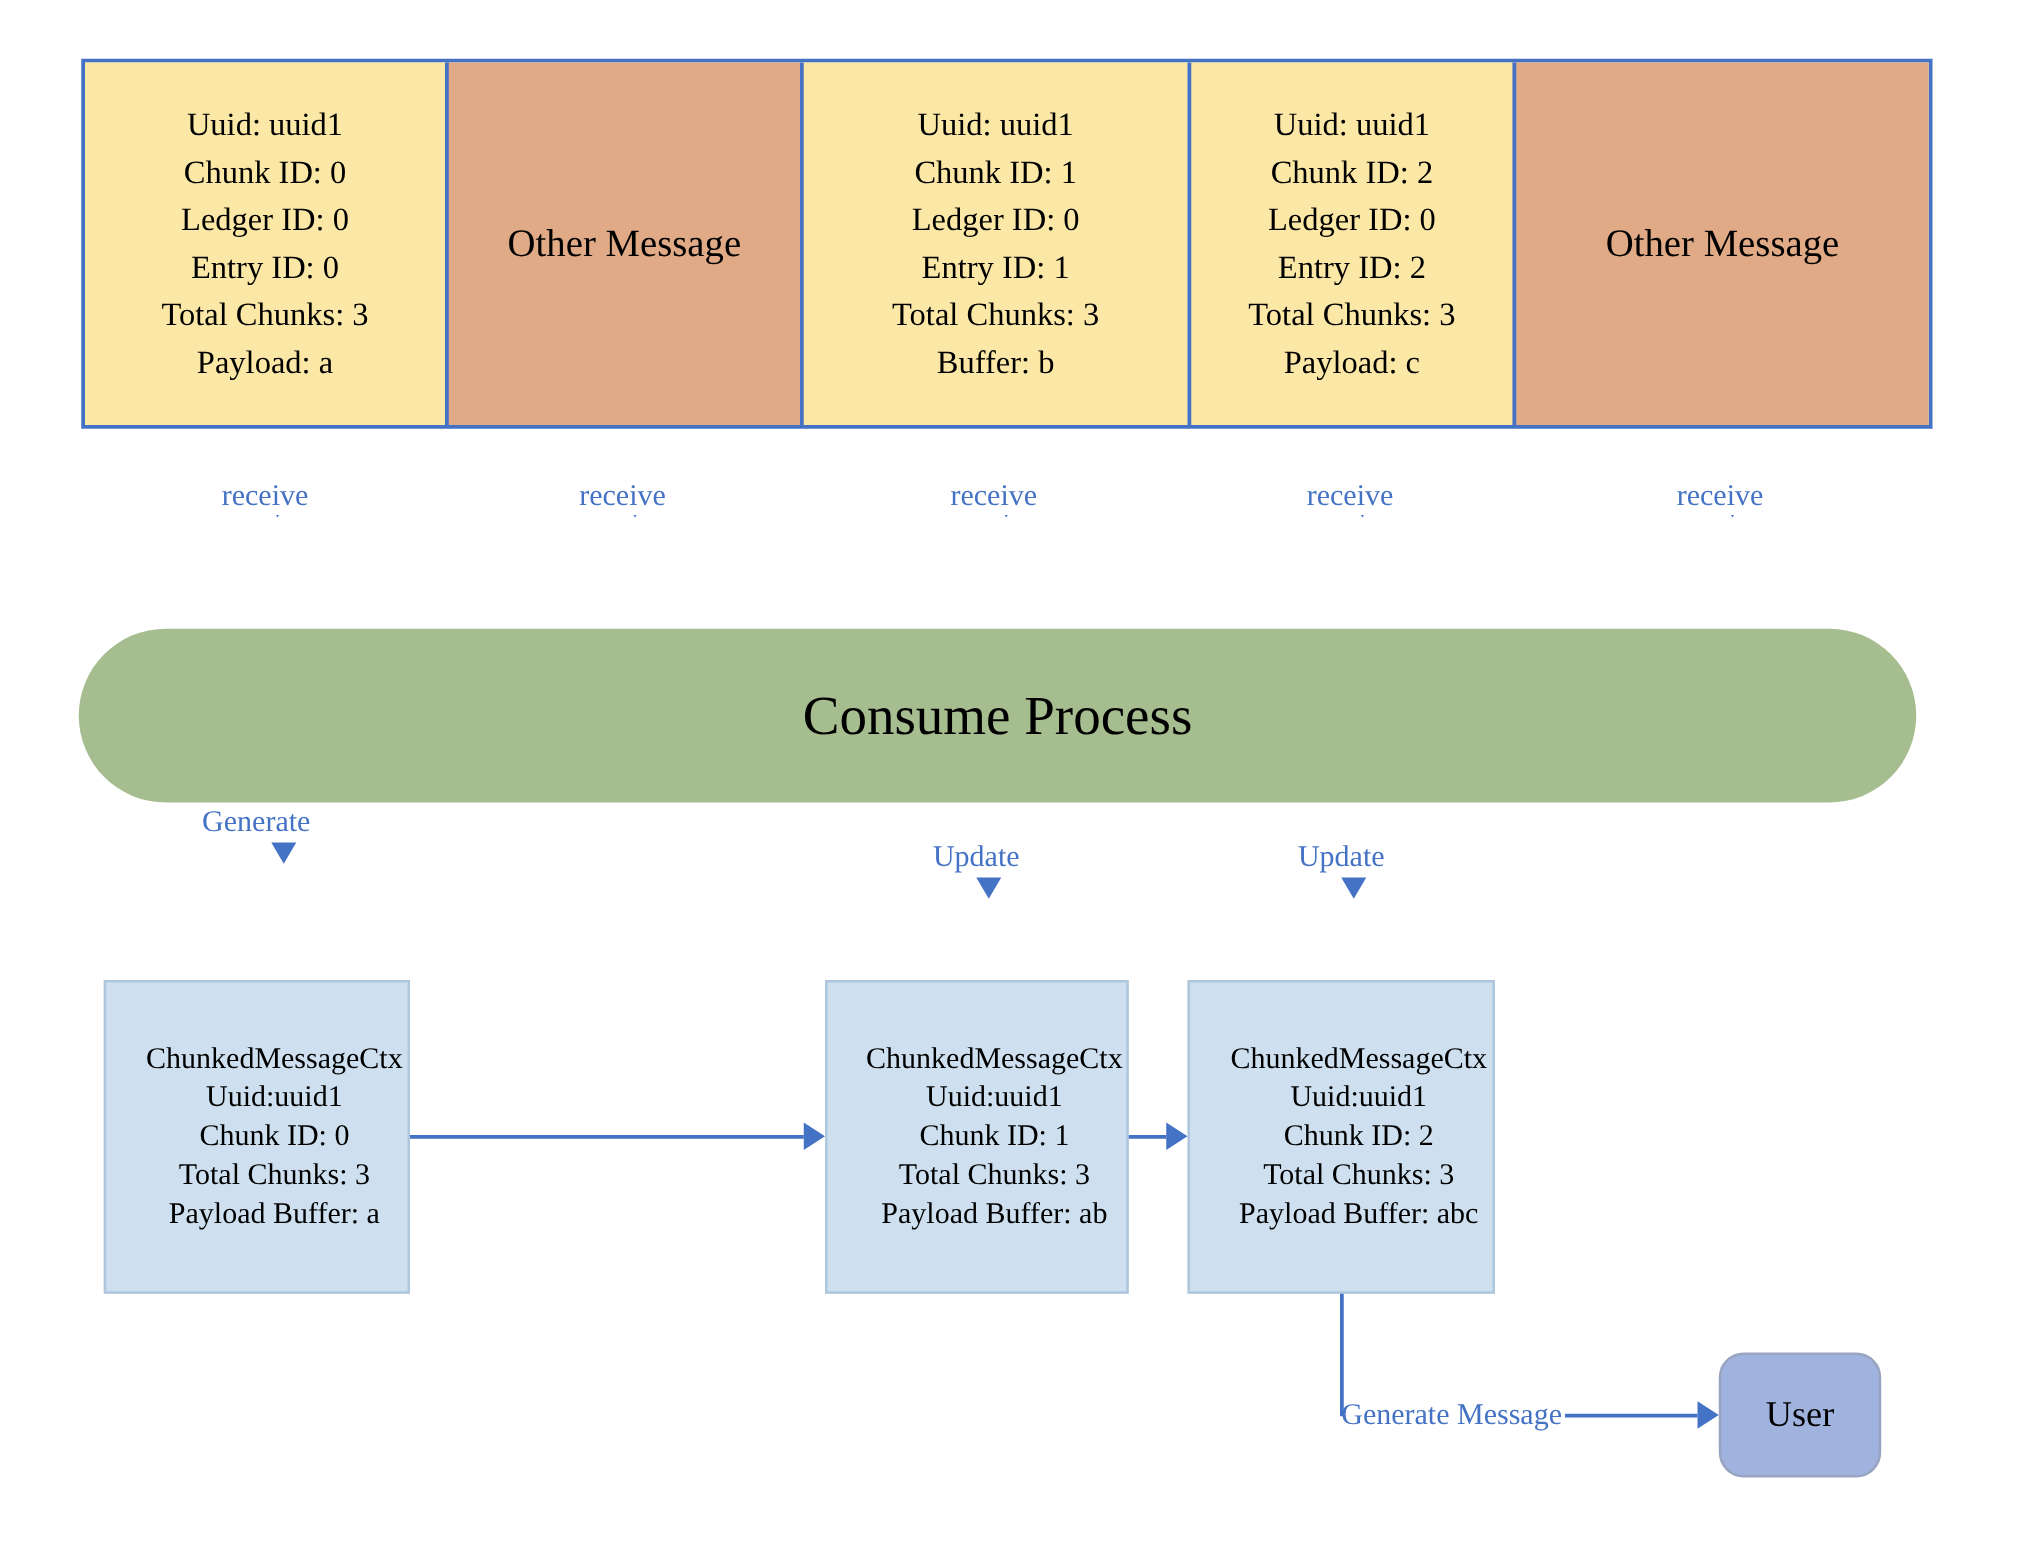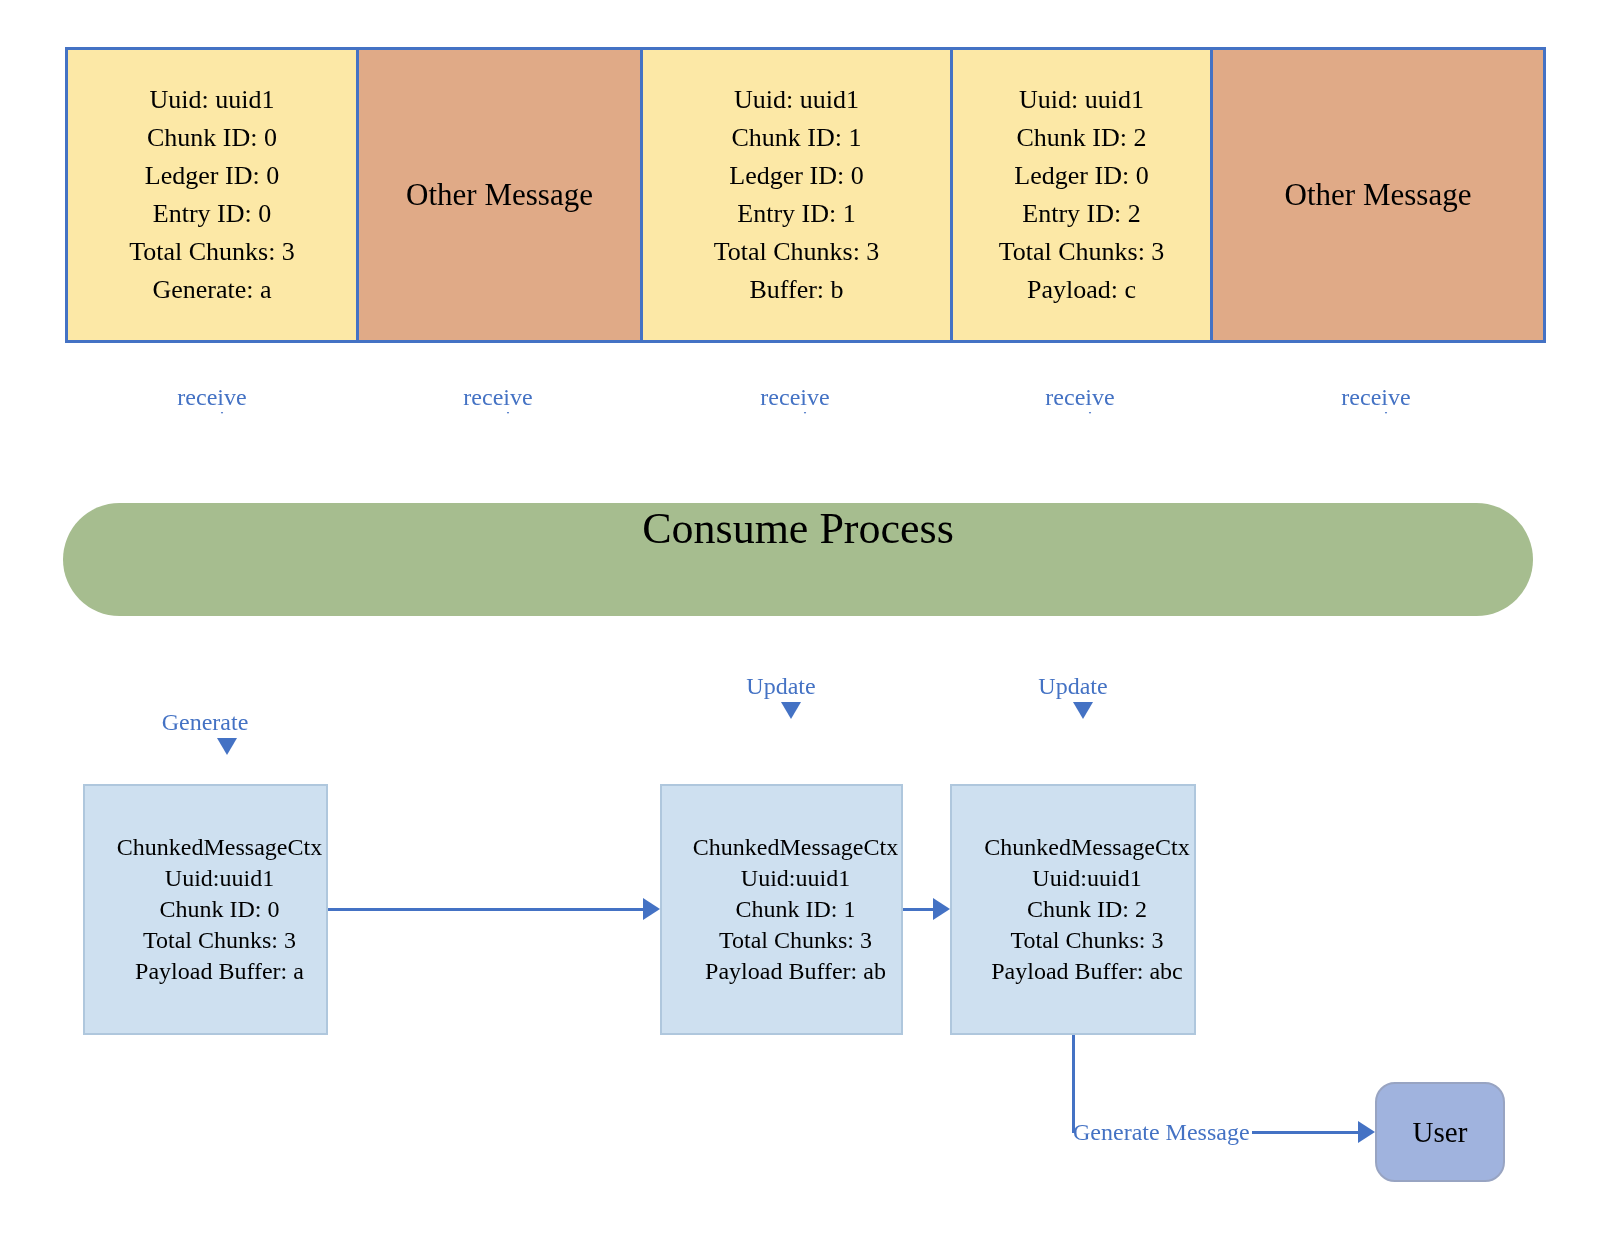--- a/index.html
+++ b/index.html
@@ -36,23 +36,23 @@
   .alabel {
     position:absolute; left:50%; transform:translateX(-50%);
     background:#ffffff; padding:1px 6px;
     color:var(--accent,#4472C4); font-size:24px; white-space:nowrap;
   }
   .varrow.receive .alabel { top:40px; }
   .varrow.out .alabel { top:30px; }
 
   
   .pill {
-    position:absolute; left:63px; top:503px; width:1470px; height:113px;
+    position:absolute; left:63px; top:503px; width:1470px; height:139px;
     background:var(--process-bg,#A6BD8F); border-radius:70px;
-    display:flex; justify-content:center;
+    display:flex; align-items:center; justify-content:center;
     font-size:44px;
   }
 
   
   .ctx {
     position:absolute; top:784px; height:251px;
     background:var(--ctx-bg,#CEE0F0);
     border:2px solid var(--ctx-border,#AFC7DD); box-sizing:border-box;
     display:flex; flex-direction:column; align-items:center; justify-content:center;
     text-align:center; font-size:24px; line-height:31px;padding-left:28px;
@@ -84,21 +84,21 @@
 
 <div class="canvas">
 
   <div class="msg-row">
     <div class="msg-cell chunk" style="flex:0 0 288px;">
       <span>Uuid: uuid1</span>
       <span>Chunk ID: 0</span>
       <span>Ledger ID: 0</span>
       <span>Entry ID: 0</span>
       <span>Total Chunks: 3</span>
-      <span>Generate: a</span>
+      <span>Payload: a</span>
     </div>
     <div class="msg-cell other" style="flex:0 0 284px;">
       <span>Other Message</span>
     </div>
     <div class="msg-cell chunk" style="flex:0 0 310px;">
       <span>Uuid: uuid1</span>
       <span>Chunk ID: 1</span>
       <span>Ledger ID: 0</span>
       <span>Entry ID: 1</span>
       <span>Total Chunks: 3</span>
@@ -140,21 +140,21 @@
   <div class="varrow receive" style="left:1356px; top:343px; height:124px;">
     <div class="vline"></div>
     <div class="vhead"></div>
     <span class="alabel">receive</span>
   </div>
 
   <div class="pill">
     <span>Consume Process</span>
   </div>
 
-  <div class="varrow out" style="left:185px; top:678px; height:136px;gap:32px;">
+  <div class="varrow out" style="left:185px; top:614px; height:136px;gap:32px;">
     <div class="vline"></div>
     <div class="vhead"></div>
     <span class="alabel">Generate</span>
   </div>
   <div class="varrow out" style="left:761px; top:642px; height:136px;">
     <div class="vline"></div>
     <div class="vhead"></div>
     <span class="alabel">Update</span>
   </div>
   <div class="varrow out" style="left:1053px; top:642px; height:136px;">

